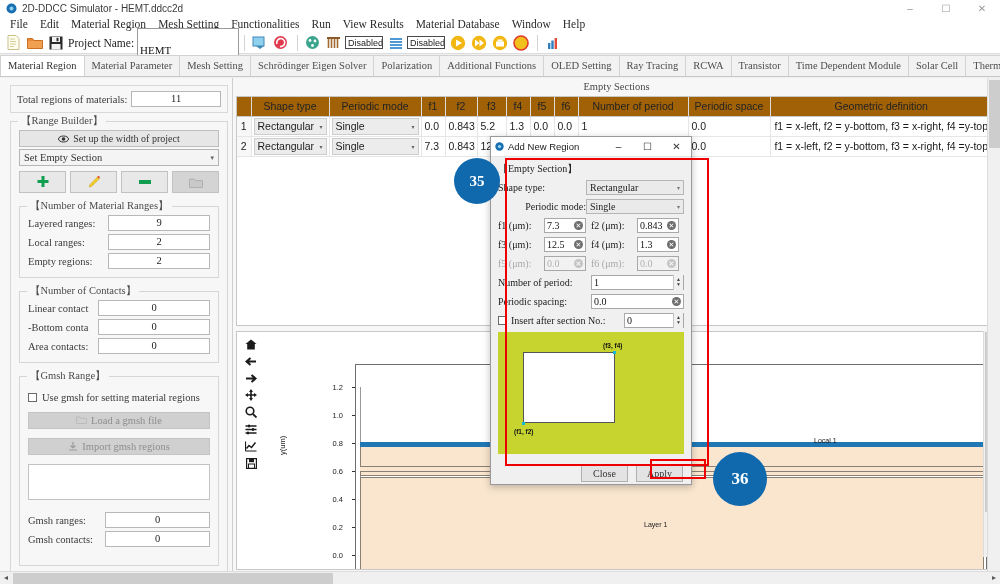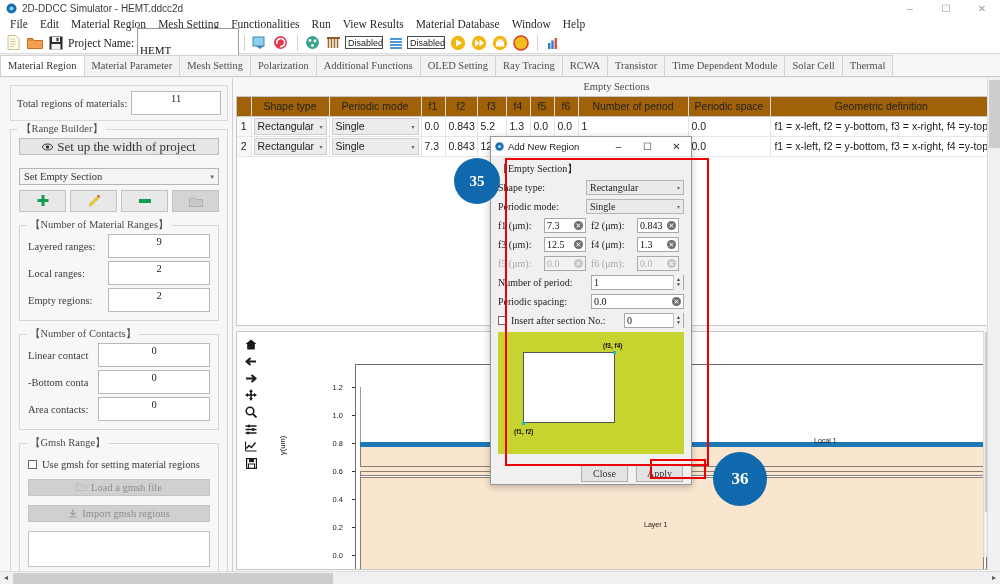--- a/index.html
+++ b/index.html
@@ -94,35 +94,35 @@
   
   .leftpanel {
     position: absolute; top: 78px; left: 0; width: 233px; height: 495px;
     background: #f7f7f7; border-right: 1px solid #cfcfcf;
     overflow: hidden;
   }
   .lp-inner { position: absolute; top: 0; left: 10px; width: 218px; }
   .fieldrow { display: flex; align-items: center; margin-bottom: 3px; }
   .fr-label { font-size: 10.5px; color: #3b3b3b; white-space: nowrap; }
   .ro-input {
-    border: 1px solid #b8b8b8; background: #fff; height: 24px;
+    border: 1px solid #b8b8b8; background: #fff; height: 16px;
     font-size: 10.5px; color: #222; text-align: center; line-height: 14px;
     font-family: "Liberation Serif", serif;
   }
   .groupbox {
     border: 1px solid #d6d6d6; margin-top: 8px; padding: 8px 8px 8px 8px;
     position: relative; background: #f7f7f7;
   }
   .gb-title {
     position: absolute; top: -8px; left: 7px; background: #f7f7f7;
     padding: 0 3px; font-size: 10.5px; color: #4a4a4a; white-space: nowrap;
   }
   .wide-btn {
     width: 100%; height: 17px; background: #e6e6e6; border: 1px solid #bdbdbd;
-    font-size: 13px; color: #333; display: flex; align-items: center;
+    font-size: 10px; color: #333; display: flex; align-items: center;
     justify-content: center; font-family: "Liberation Serif", serif;
   }
   .combo {
     width: 100%; height: 17px; background: #f4f4f4; border: 1px solid #b5b5b5;
     font-size: 10.5px; color: #333; display: flex; align-items: center;
     padding: 0 4px; justify-content: space-between;
     font-family: "Liberation Serif", serif;
   }
   .btnrow { display: flex; gap: 4px; margin-top: 5px; }
   .iconbtn {
@@ -425,20 +425,21 @@
         <rect x="6.3" y="4.5" width="2.4" height="8.5" fill="#2d7fc0"></rect>
         <rect x="9.6" y="2" width="2.4" height="11" fill="#e24a3a"></rect>
       </svg>
     </div>
   </div>
 
   <div class="tabbar">
     <div class="tab active">Material Region</div>
     <div class="tab">Material Parameter</div>
     <div class="tab">Mesh Setting</div>
+    <div class="tab">Schrödinger Eigen Solver</div>
     <div class="tab">Polarization</div>
     <div class="tab">Additional Functions</div>
     <div class="tab">OLED Setting</div>
     <div class="tab">Ray Tracing</div>
     <div class="tab">RCWA</div>
     <div class="tab">Transistor</div>
     <div class="tab">Time Dependent Module</div>
     <div class="tab">Solar Cell</div>
     <div class="tab">Thermal</div>
 
@@ -458,21 +459,21 @@
         <div class="wide-btn">
           <span style="margin-right:4px; display:flex;">
             <svg width="11" height="8" viewBox="0 0 11 8">
                 <ellipse cx="5.5" cy="4" rx="5" ry="3" fill="none" stroke="#333"></ellipse>
                 <circle cx="5.5" cy="4" r="1.8" fill="#333"></circle>
               </svg>
           </span>
           <span>Set up the width of project</span>
         </div>
 
-        <div class="combo" style="margin-top:13px;align-items:center;">
+        <div class="combo" style="margin-top:2px;align-items:center;">
           <span>Set Empty Section</span>
           <span style="font-size:7px; color:#666;">▾</span>
         </div>
 
         <div class="btnrow">
           <div class="iconbtn">
             <svg width="14" height="14" viewBox="0 0 14 14">
                 <path d="M5.5 1 h3 v4 h4 v3 h-4 v4 h-3 v-4 h-4 v-3 h4 z" fill="#119e50"></path>
               </svg>
           </div>
@@ -774,21 +775,21 @@
 
       <div class="drow">
         <div class="dlabel" style="width:88px;">Shape type:</div>
         <div class="dcombo" style="flex:1;">
           <span>Rectangular</span>
           <span style="font-size:6px;color:#777;">▾</span>
         </div>
       </div>
 
       <div class="drow">
-        <div class="dlabel" style="width:88px;">Periodic mode:</div>
+        <div class="dlabel" style="width:88px;text-align:right;">Periodic mode:</div>
         <div class="dcombo" style="flex:1;">
           <span>Single</span>
           <span style="font-size:6px;color:#777;">▾</span>
         </div>
       </div>
 
       <div class="drow">
         <div class="dlabel" style="width:46px;">f1 (μm):</div>
         <div class="dinput" style="width:42px;">
           <span>7.3</span>

